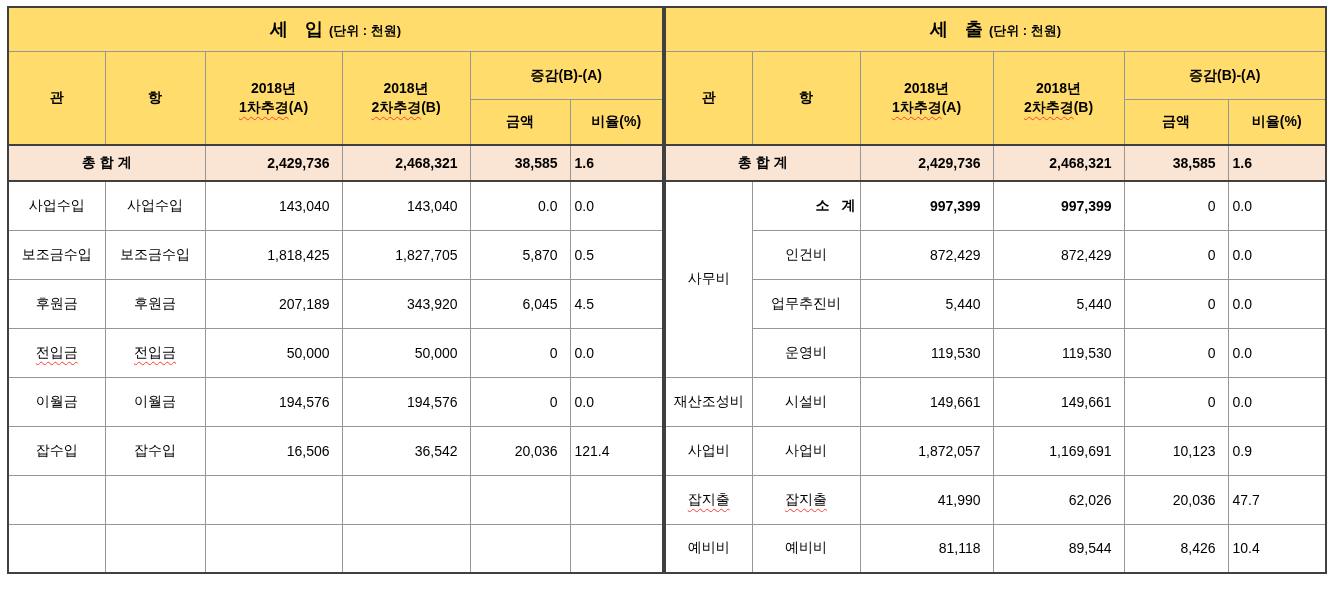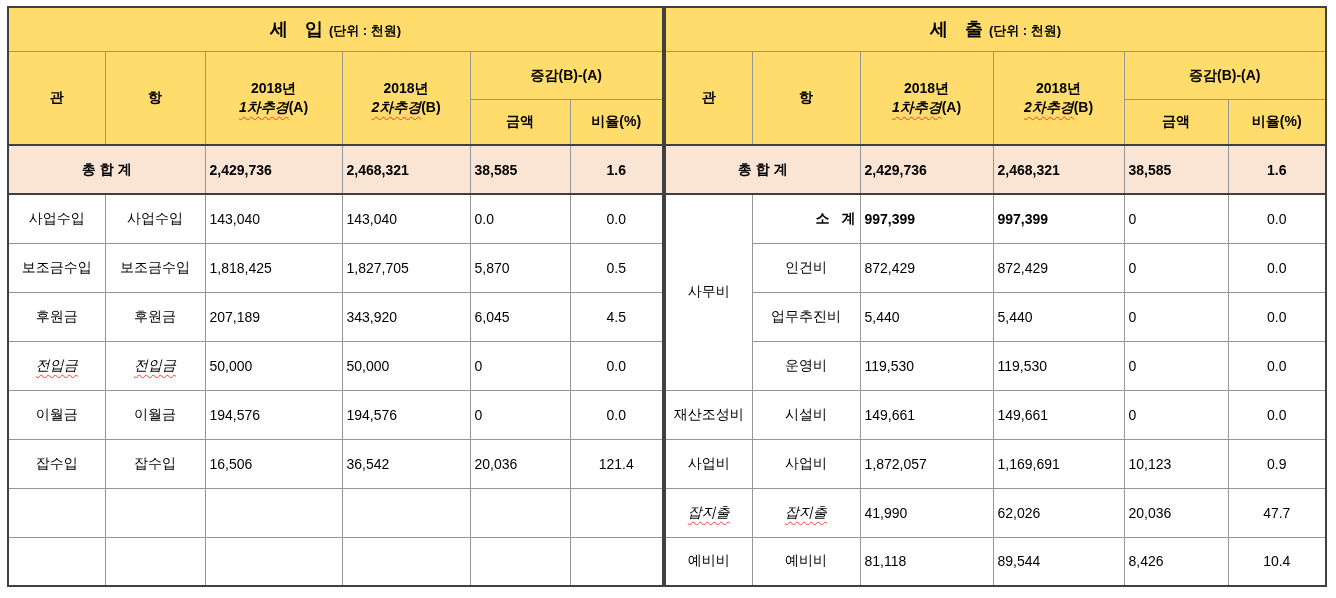--- a/index.html
+++ b/index.html
@@ -35,41 +35,40 @@
   td.th {
     background: var(--header-bg, #FFDC6B);
     font-weight: bold;
     text-align: center;
     line-height: 1.35;
   }
   tr.h1 { height: 48px; }
   tr.h2 { height: 46px; }
 
   tr.total-row td {
-    height: 49px;
+    height: 36px;
     background: var(--total-bg, #FAE4D3);
     font-weight: bold;
     border-top: 2px solid var(--border-dark, #404040);
     border-bottom: 2px solid var(--border-dark, #404040);
   }
   tr.body-row { height: 49px; }
 
   .label { text-align: center; }
-  .num { padding-right: 12px; }
-  .pct { text-align: center; }
+  .num { text-align: right; padding-right: 12px; }
+  .pct { }
   .b { font-weight: bold; }
   .wsp { word-spacing: 8px; text-align: right; }
 
   .sp {
     text-decoration-line: underline;
     text-decoration-style: wavy;
     text-decoration-color: var(--misspell, #FF3B30);
     text-decoration-thickness: 1px;
     text-underline-offset: 4px;
-    font-style: italic;
   }
 </style>
 </head>
 <body>
 
 <div class="page">
 
   <table>
     <colgroup>
       <col style="width:97px">

